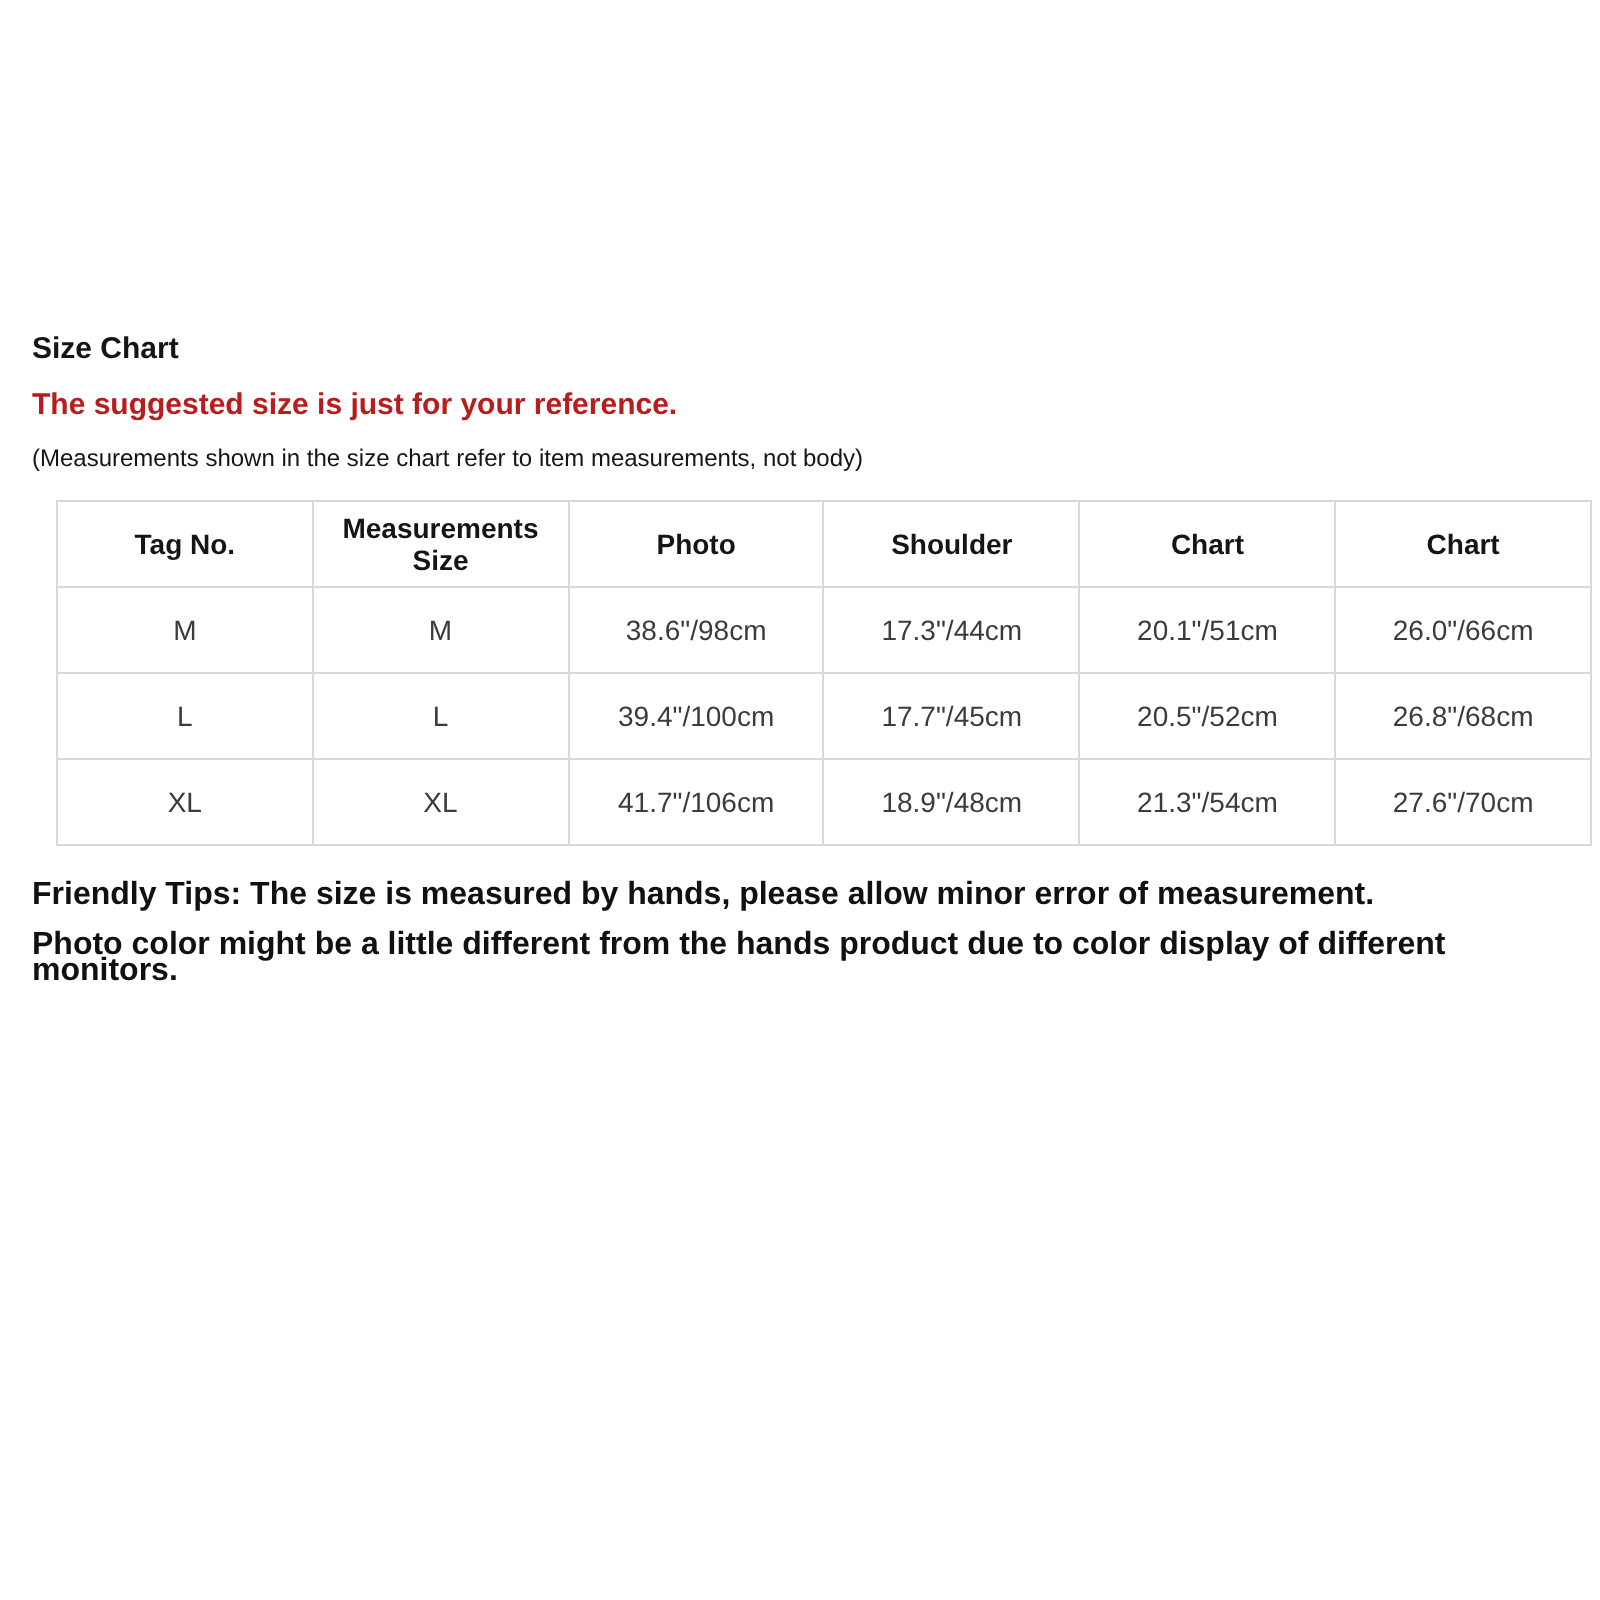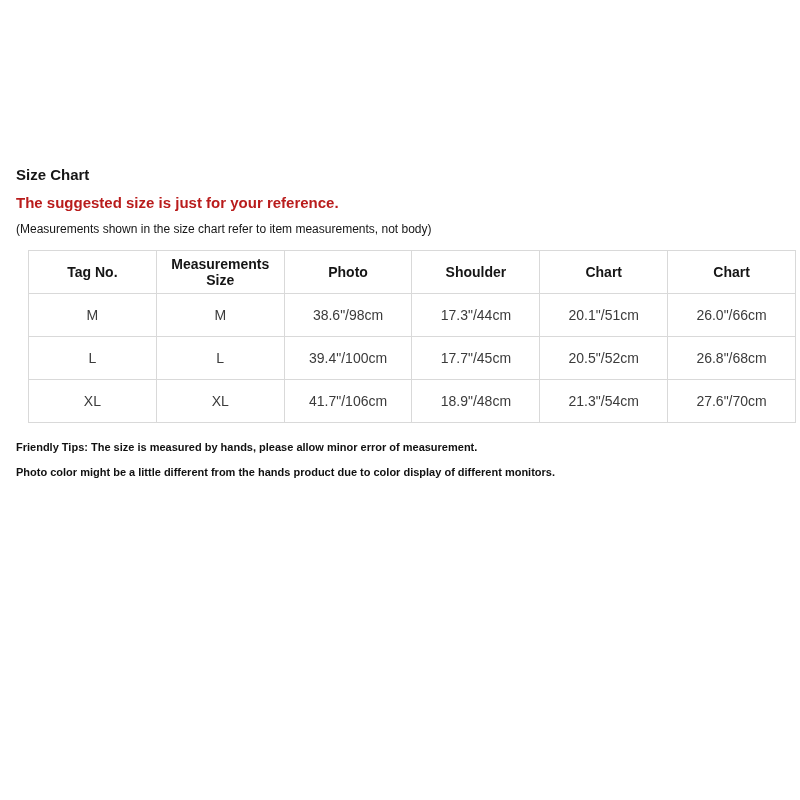--- a/index.html
+++ b/index.html
@@ -64,21 +64,21 @@
   table.size-table td {
     font-size: 14px;
     font-weight: normal;
     color: #3b3b3b;
   }
   .tips {
     margin: 18px 0 0 0;
   }
   .tip-line {
     margin: 0 0 12px 0;
-    font-size: 11px;
+    font-size: 16px;
     line-height: 13px;
     font-weight: bold;
     color: #111111;
   }
 </style>
 </head>
 <body>
 
 <div class="page">
   <div class="content">

